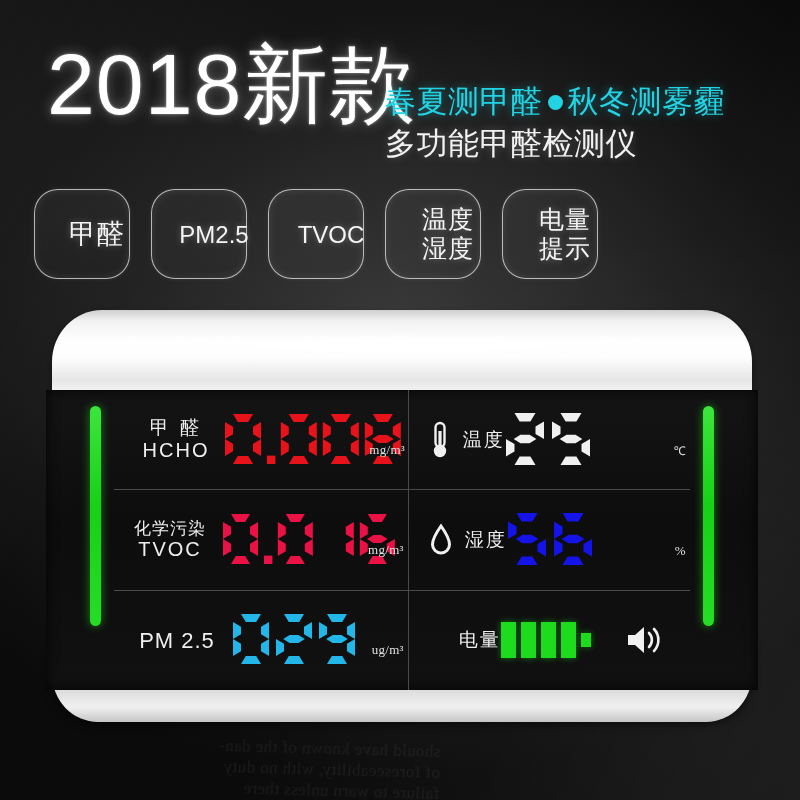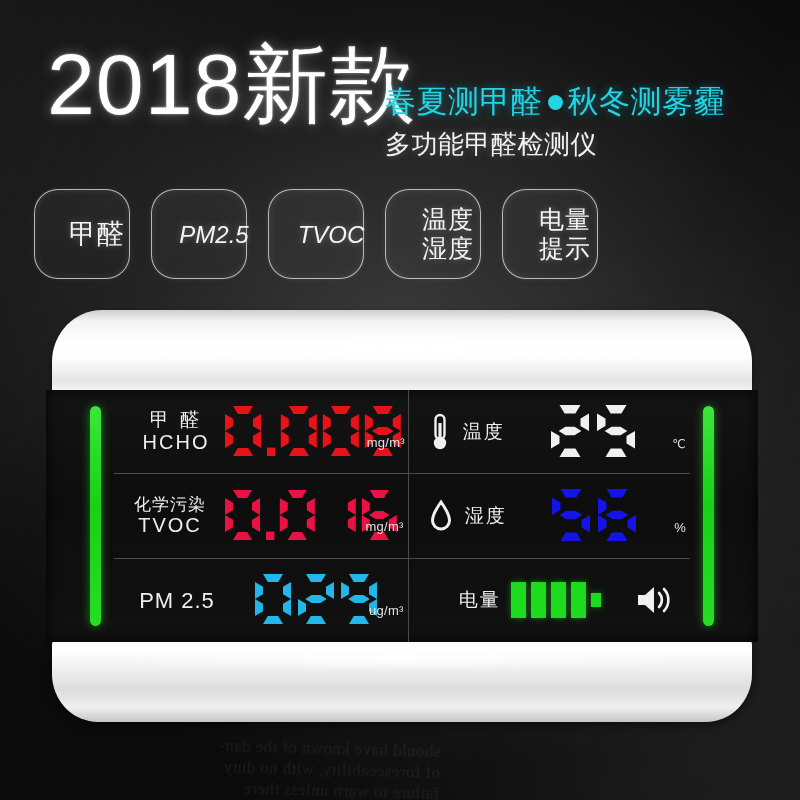--- a/index.html
+++ b/index.html
@@ -91,21 +91,21 @@
     display: inline-block;
     width: 15px;
     height: 15px;
     border-radius: 50%;
     background: #22d3e4;
     vertical-align: 2px;
     margin: 0 5px;
   }
   .headline-sub2 {
     margin-top: 4px;
-    font-size: 26px;
+    font-size: 31px;
     line-height: 38px;
     color: #f2f2f2;
     letter-spacing: 0.5px;
     white-space: nowrap;
     text-shadow: 0 0 8px rgba(255,255,255,0.25);
   }
 
   
   .badges {
     position: absolute;
@@ -134,21 +134,20 @@
   .badge .l1, .badge .l2 {
     font-size: 25px;
     line-height: 29px;
     letter-spacing: 1px;
     white-space: nowrap;
     margin-left: 30px;
   }
   .badge.wide .l1 {
     font-size: 24px;
     letter-spacing: 0;
-    font-style: italic;
   }
   .badge.single .l1 {
     font-size: 27px;
   }
 
   
   .device {
     position: absolute;
     left: 46px;
     top: 310px;
@@ -203,21 +202,21 @@
     background: linear-gradient(90deg, rgba(255,255,255,0), rgba(255,255,255,0.9), rgba(255,255,255,0));
     filter: blur(3px);
   }
 
   
   .screen {
     position: absolute;
     left: 0;
     top: 80px;
     width: 712px;
-    height: 252px;
+    height: 300px;
     background: linear-gradient(180deg, #141414 0%, #0d0d0d 45%, #111111 100%);
     display: flex;
     box-shadow: 0 0 14px rgba(0,0,0,0.85) inset;
   }
 
   
   .edge-bar {
     position: absolute;
     top: 16px;
     width: 11px;
@@ -302,22 +301,23 @@
     font-family: "DejaVu Sans Mono", "Liberation Mono", monospace;
     font-weight: 700;
     letter-spacing: 1px;
     line-height: 1;
     white-space: nowrap;
   }
   .seg-wrap {
     flex: 1;
     display: flex;
     align-items: center;
-    justify-content: center;
+    justify-content: flex-start;
     position: relative;
+    font-family: Liberation Serif, serif;
   }
   .unit {
     position: absolute;
     right: 2px;
     bottom: 10px;
     color: #e2e2e2;
     font-size: 13px;
     letter-spacing: 0.3px;
   }
   .unit.small { font-size: 12px; }

